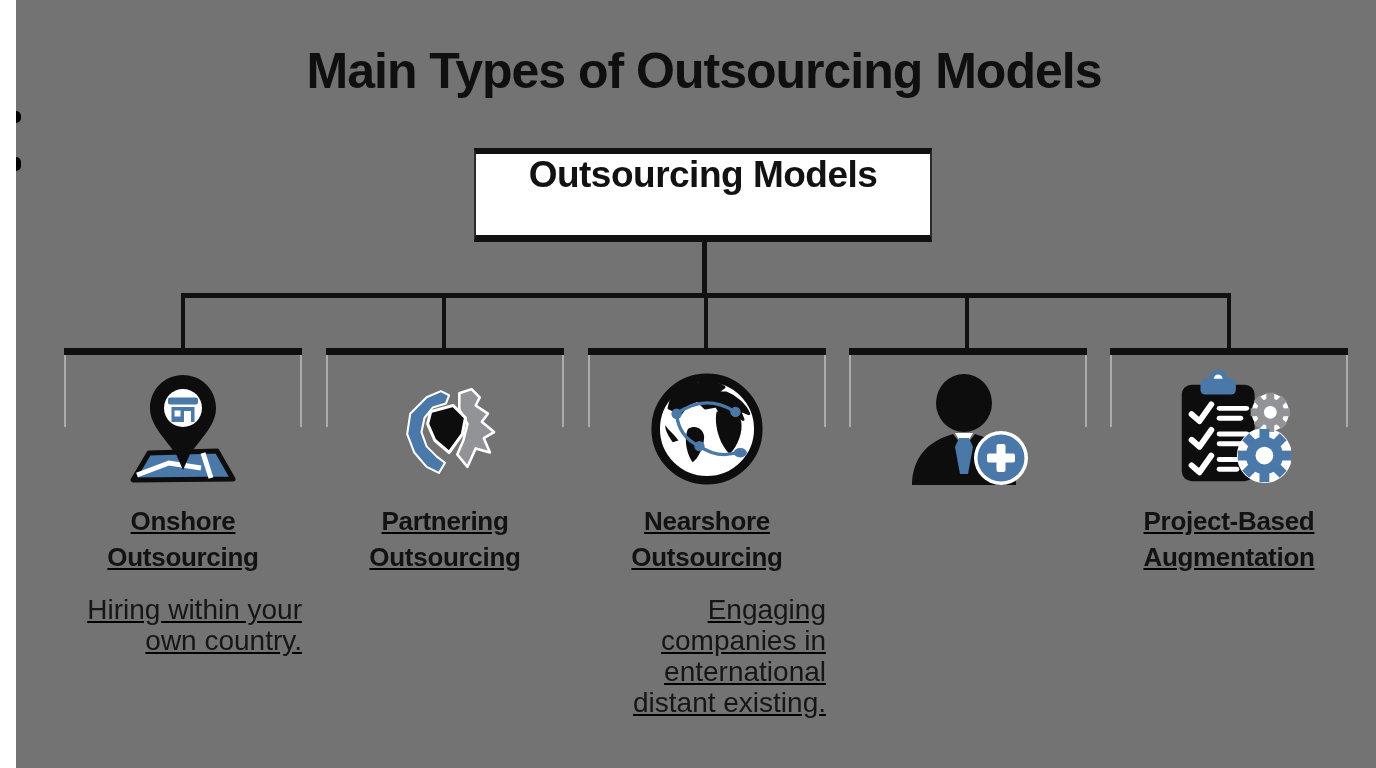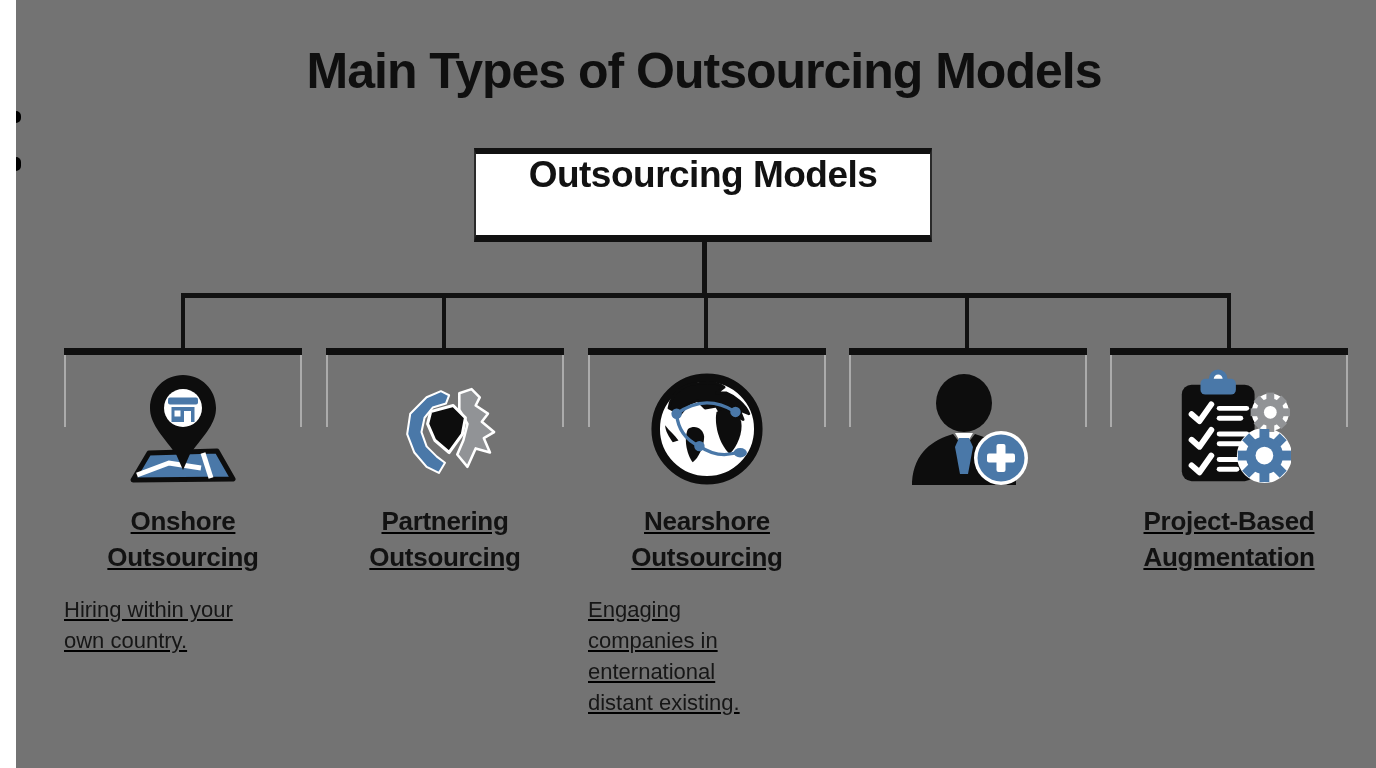--- a/index.html
+++ b/index.html
@@ -34,21 +34,21 @@
     position:absolute;top:0;left:0;right:0;height:72px;
     border-left:2px solid #ababab;border-right:2px solid #ababab;
     pointer-events:none;
   }
   .icon-box{height:148px;display:flex;align-items:center;justify-content:center;}
   .card-title{
     text-align:center;font-size:26px;font-weight:700;line-height:36px;
     white-space:pre-line;color:#121212;letter-spacing:-0.3px;
   }
   .card-desc{
-    margin-top:19px;text-align:left;font-size:22px;line-height:31px;
+    margin-top:19px;text-align:right;font-size:28px;line-height:31px;
     white-space:pre-line;color:#161616;
   }
   .edge-mark{position:absolute;left:0;background:#000;border-radius:0 8px 8px 0;}
   .edge-mark-a{top:111px;width:5px;height:12px;}
   .edge-mark-b{top:157px;width:5px;height:14px;}
 </style>
 </head>
 <body>
 
 <div class="canvas">

